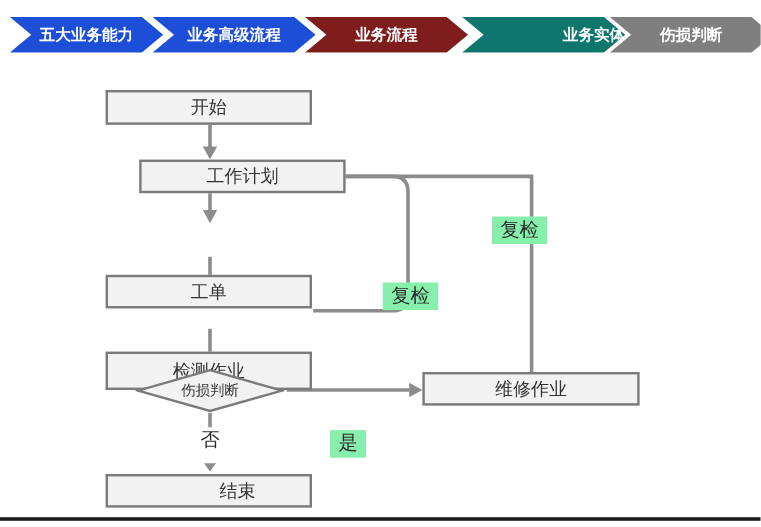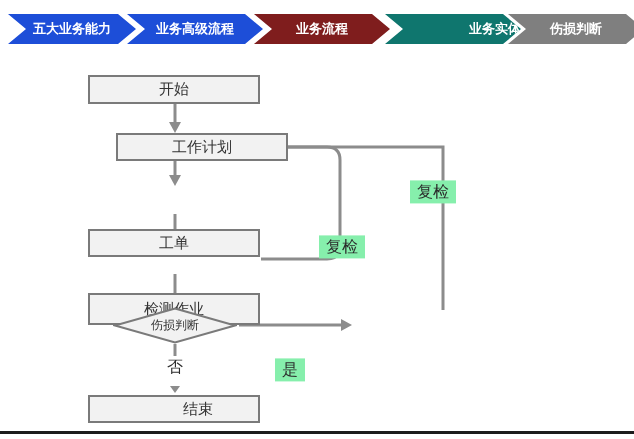--- a/index.html
+++ b/index.html
@@ -101,20 +101,23 @@
     </div>
   <div class="node" style="left:88px;top:133px;width:172px;height:28px;margin-left:28px;">
       <span>工作计划</span>
     </div>
   <div class="node" style="left:88px;top:185px;width:172px;height:28px;margin-top:44px;">
       <span>工单</span>
     </div>
   <div class="node" style="left:88px;top:245px;width:172px;height:32px;margin-top:48px;">
       <span>检测作业</span>
     </div>
+  <div class="node" style="left:352px;top:310px;width:181px;height:28px;">
+      <span>维修作业</span>
+    </div>
   <div class="node" style="left:88px;top:395px;width:172px;height:28px;padding-left:48px;">
       <span>结束</span>
     </div>
 
   <div class="diamond-wrap" style="left:113px;top:307px;width:124px;height:37px;">
     <svg width="124" height="37" viewBox="0 0 124 37">
       <polygon points="62,1.5 122,18.5 62,35.5 2,18.5" fill="var(--node-fill)" stroke="var(--node-border)" stroke-width="2" stroke-linejoin="miter"></polygon>
     </svg>
     <div class="diamond-label">伤损判断</div>
   </div>

